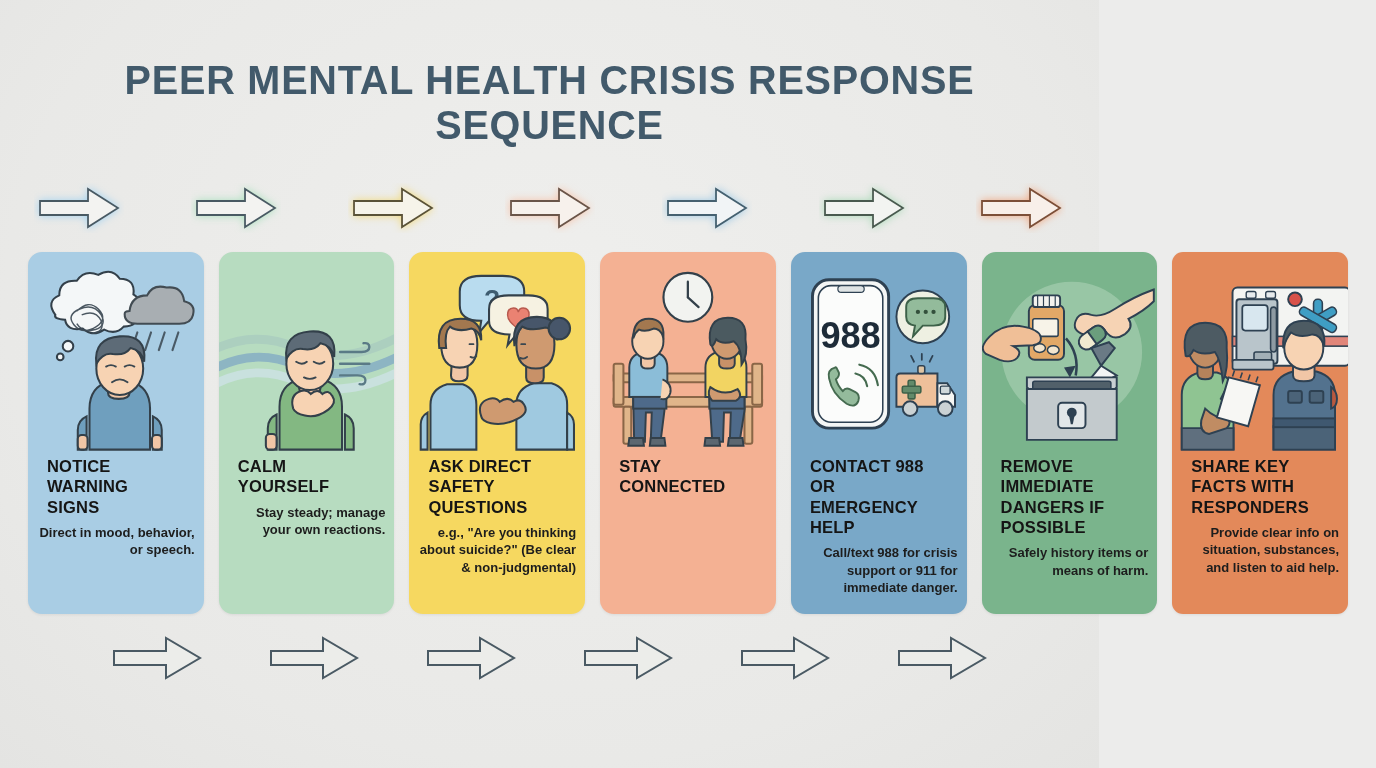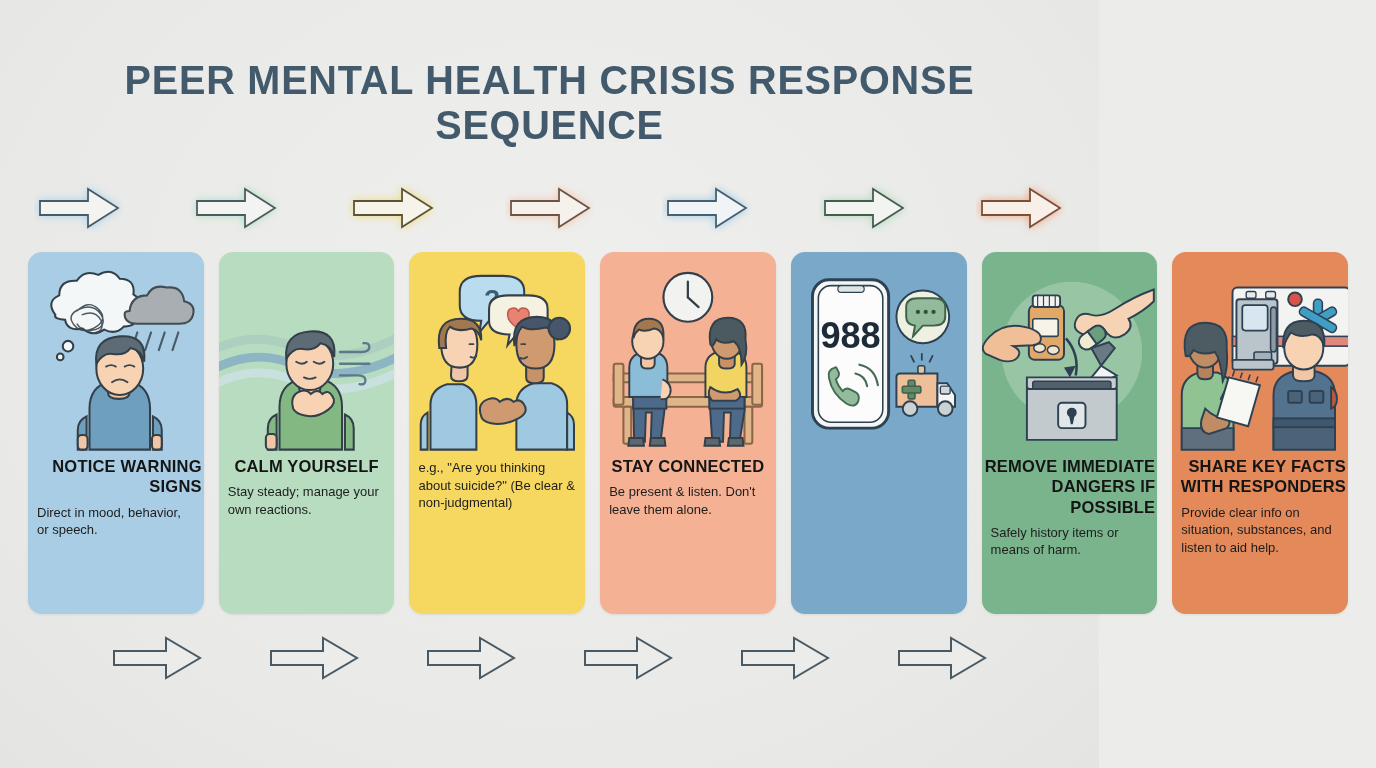--- a/index.html
+++ b/index.html
@@ -68,32 +68,33 @@
   .card-art {
     width: 100%;
     height: 200px;
     position: relative;
   }
   .card-art svg { display: block; width: 100%; height: 100%; }
   .card-heading {
     font-size: 16.5px;
     font-weight: bold;
     color: #151515;
-    text-align: right;
+    text-align: left;
     line-height: 1.23;
     letter-spacing: 0.2px;
-    padding: 4px 2px 0;
+    padding: 4px 19px 0;
     text-transform: uppercase;
   }
   .card-body {
     font-size: 13px;
     color: #1d1d1d;
-    text-align: left;
+    text-align: right;
     line-height: 1.35;
     padding: 7px 9px 0;
+    font-weight: bold;
   }
 
   
   .c1 { background: #a9cde4; }
   .c2 { background: #b7dcc0; }
   .c3 { background: #f6d860; }
   .c4 { background: #f4b193; }
   .c5 { background: #79a8c8; }
   .c6 { background: #7ab48c; }
   .c7 { background: #e3895a; }
@@ -293,20 +294,21 @@
             <path d="M108 94 q-4 -30 23 -30 q23 0 21 24 q-4 -12 -12 -13 q-16 4 -24 -1 q-6 6 -8 20 Z" fill="#47566a"></path>
             <circle cx="154" cy="76" r="11" fill="#47566a"></circle>
             <path d="M74 166 q-5 -14 8 -18 q7 -2 11 3 q8 -6 14 0 q7 -4 11 3 q5 8 -6 14 q-15 8 -28 5 q-9 -2 -10 -7 Z" fill="#cf9a70"></path>
           </g>
           <g stroke="#3a4750" stroke-width="1.9" fill="none" stroke-linecap="round">
             <path d="M115 92 h4"></path>
             <path d="M114 106 q4 2 7 -1"></path>
           </g>
         </svg>
       </div>
+      <div class="card-heading">Ask Direct Safety Questions</div>
       <div class="card-body">e.g., "Are you thinking about suicide?" (Be clear &amp; non-judgmental)</div>
     </div>
 
     <div class="card c4" style="background: rgb(244, 177, 147);">
       <div class="card-art">
         <svg viewBox="0 0 180 200">
 
           <g>
             <circle cx="90" cy="44" r="25" fill="#f2f3f0" stroke="#33404a" stroke-width="2.2"></circle>
             <g stroke="#33404a" stroke-width="2.3" stroke-linecap="round">
@@ -345,21 +347,20 @@
             <path d="M108 188 h14 l1 8 h-16 Z" fill="#5c6770"></path>
             <path d="M132 188 h14 l1 8 h-16 Z" fill="#5c6770"></path>
             <path d="M122 100 h16 v12 q0 5 -8 5 q-8 0 -8 -5 Z" fill="#c89168"></path>
             <ellipse cx="130" cy="88" rx="16" ry="19" fill="#cf9a70"></ellipse>
             <path d="M113 92 q-4 -27 18 -27 q20 0 18 22 q3 16 -4 26 q0 -18 -8 -24 q-12 4 -18 -2 q-4 10 -6 5 Z" fill="#4b5a60"></path>
             <path d="M113 136 q14 10 28 2 q6 8 -2 12 h-24 q-6 -6 -2 -14 Z" fill="#cf9a70"></path>
           </g>
         </svg>
       </div>
       <div class="card-heading">Stay Connected</div>
-      <div class="card-body">Be present &amp; listen. Don't leave them alone.</div>
     </div>
 
     <div class="card c5" style="background: rgb(121, 168, 200);">
       <div class="card-art">
         <svg viewBox="0 0 180 200">
 
           <g>
             <rect x="22" y="26" width="78" height="152" rx="17" fill="#f4f6f5" stroke="#2e4152" stroke-width="3"></rect>
             <rect x="28" y="32" width="66" height="140" rx="13" fill="#fbfcfb" stroke="#2e4152" stroke-width="1.6"></rect>
             <rect x="48" y="32" width="27" height="7" rx="3.5" fill="#dfe4e5" stroke="#2e4152" stroke-width="1.2"></rect>
@@ -395,20 +396,22 @@
             <circle cx="158" cy="158" r="7.5" fill="#cbd2d4" stroke="#2e4152" stroke-width="2"></circle>
             <rect x="130" y="114" width="7" height="8" rx="2" fill="#dfc5a4" stroke="#2e4152" stroke-width="1.6"></rect>
             <g stroke="#2e4152" stroke-width="1.8" stroke-linecap="round">
               <line x1="126" y1="110" x2="123" y2="104"></line>
               <line x1="134" y1="108" x2="134" y2="102"></line>
               <line x1="142" y1="110" x2="145" y2="104"></line>
             </g>
           </g>
         </svg>
       </div>
+      <div class="card-heading">Contact 988 or Emergency Help</div>
+      <div class="card-body">Call/text 988 for crisis support or 911 for immediate danger.</div>
     </div>
 
     <div class="card c6" style="background: rgb(122, 180, 140);">
       <div class="card-art">
         <svg viewBox="0 0 180 200">
           <circle cx="92" cy="100" r="72" fill="#a9cfb2" opacity="0.65"></circle>
 
           <g>
             <rect x="48" y="52" width="36" height="56" rx="6" fill="#e2a867" stroke="#2e4152" stroke-width="2"></rect>
             <rect x="52" y="42" width="28" height="12" rx="3" fill="#f2f2ee" stroke="#2e4152" stroke-width="2"></rect>
@@ -446,21 +449,21 @@
             <rect x="78" y="152" width="28" height="26" rx="4" fill="#e2e7e9" stroke="#2e4152" stroke-width="2"></rect>
             <circle cx="92" cy="162" r="5" fill="#2e4152"></circle>
             <path d="M89 164 h6 l-2 10 h-2 Z" fill="#2e4152"></path>
           </g>
         </svg>
       </div>
       <div class="card-heading">Remove Immediate Dangers if Possible</div>
       <div class="card-body">Safely history items or means of harm.</div>
     </div>
 
-    <div class="card c7" style="background: rgb(227, 137, 90);">
+    <div class="card c7" style="background: rgb(227, 137, 90); border-radius: 11px;">
       <div class="card-art">
         <svg viewBox="0 0 180 200">
 
           <g>
             <rect x="62" y="34" width="120" height="80" rx="5" fill="#f3f4f2" stroke="#2e4152" stroke-width="2"></rect>
             <rect x="62" y="84" width="120" height="10" fill="#e1867a" stroke="#2e4152" stroke-width="1.6"></rect>
             <rect x="66" y="46" width="42" height="66" rx="3" fill="#b9c5cb" stroke="#2e4152" stroke-width="2"></rect>
             <rect x="72" y="52" width="26" height="26" rx="3" fill="#d8e7ef" stroke="#2e4152" stroke-width="1.8"></rect>
             <rect x="101" y="54" width="6" height="46" rx="3" fill="#8d9aa3" stroke="#2e4152" stroke-width="1.6"></rect>
             <rect x="84" y="100" width="18" height="12" rx="2" fill="#a3b0b7" stroke="#2e4152" stroke-width="1.6"></rect>

